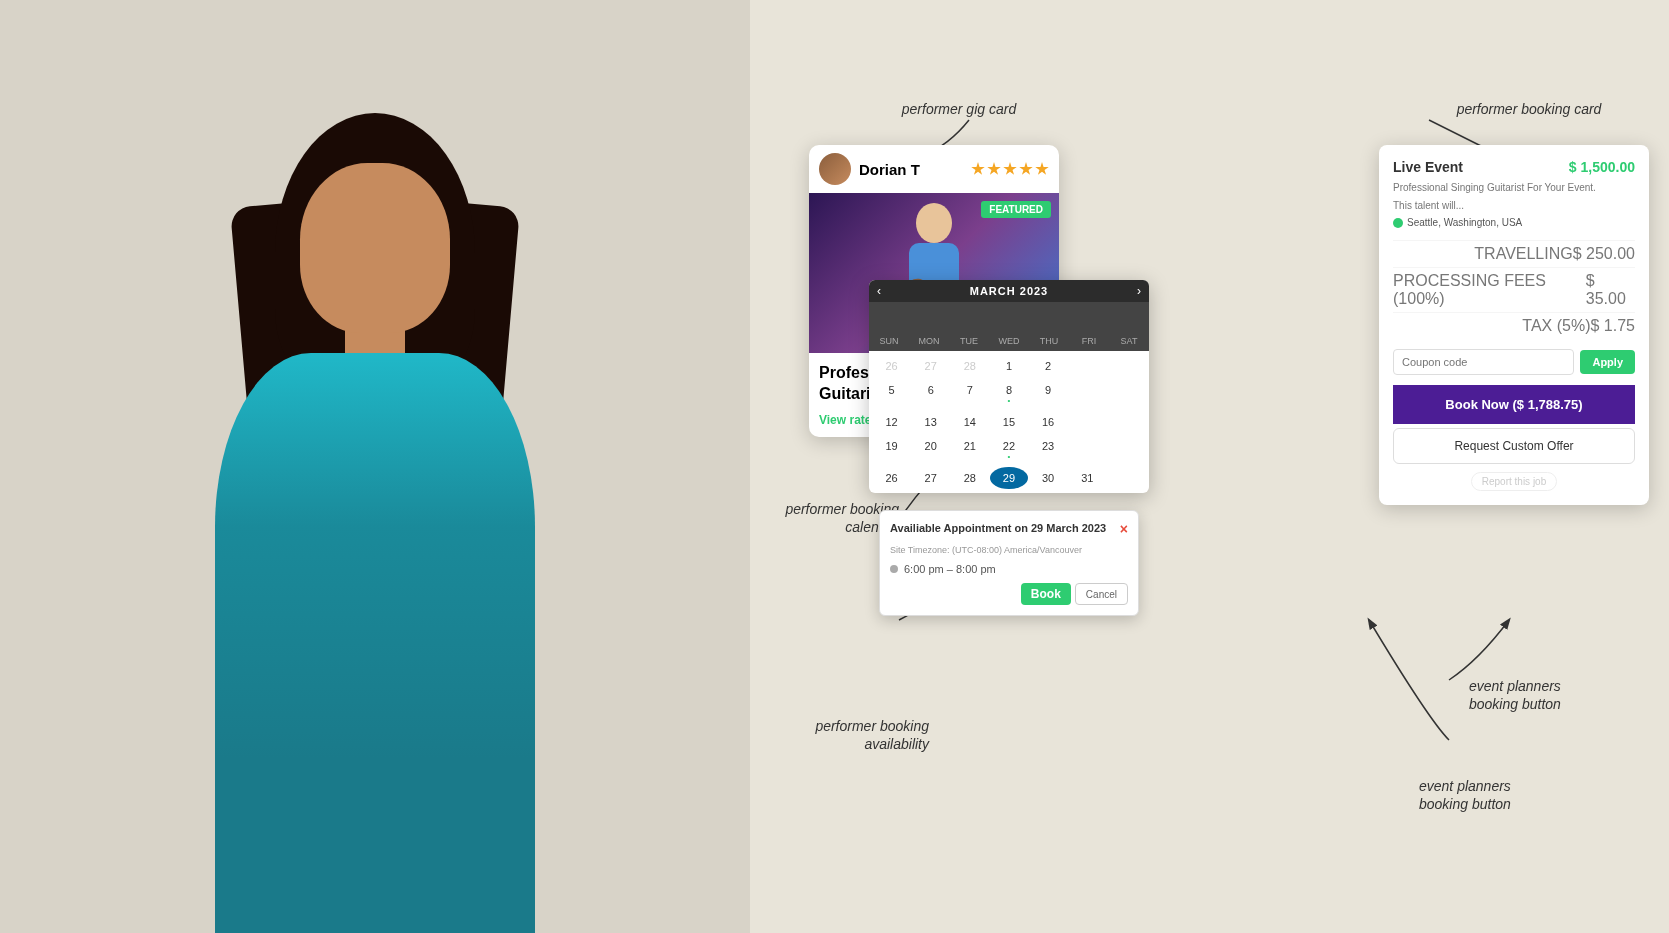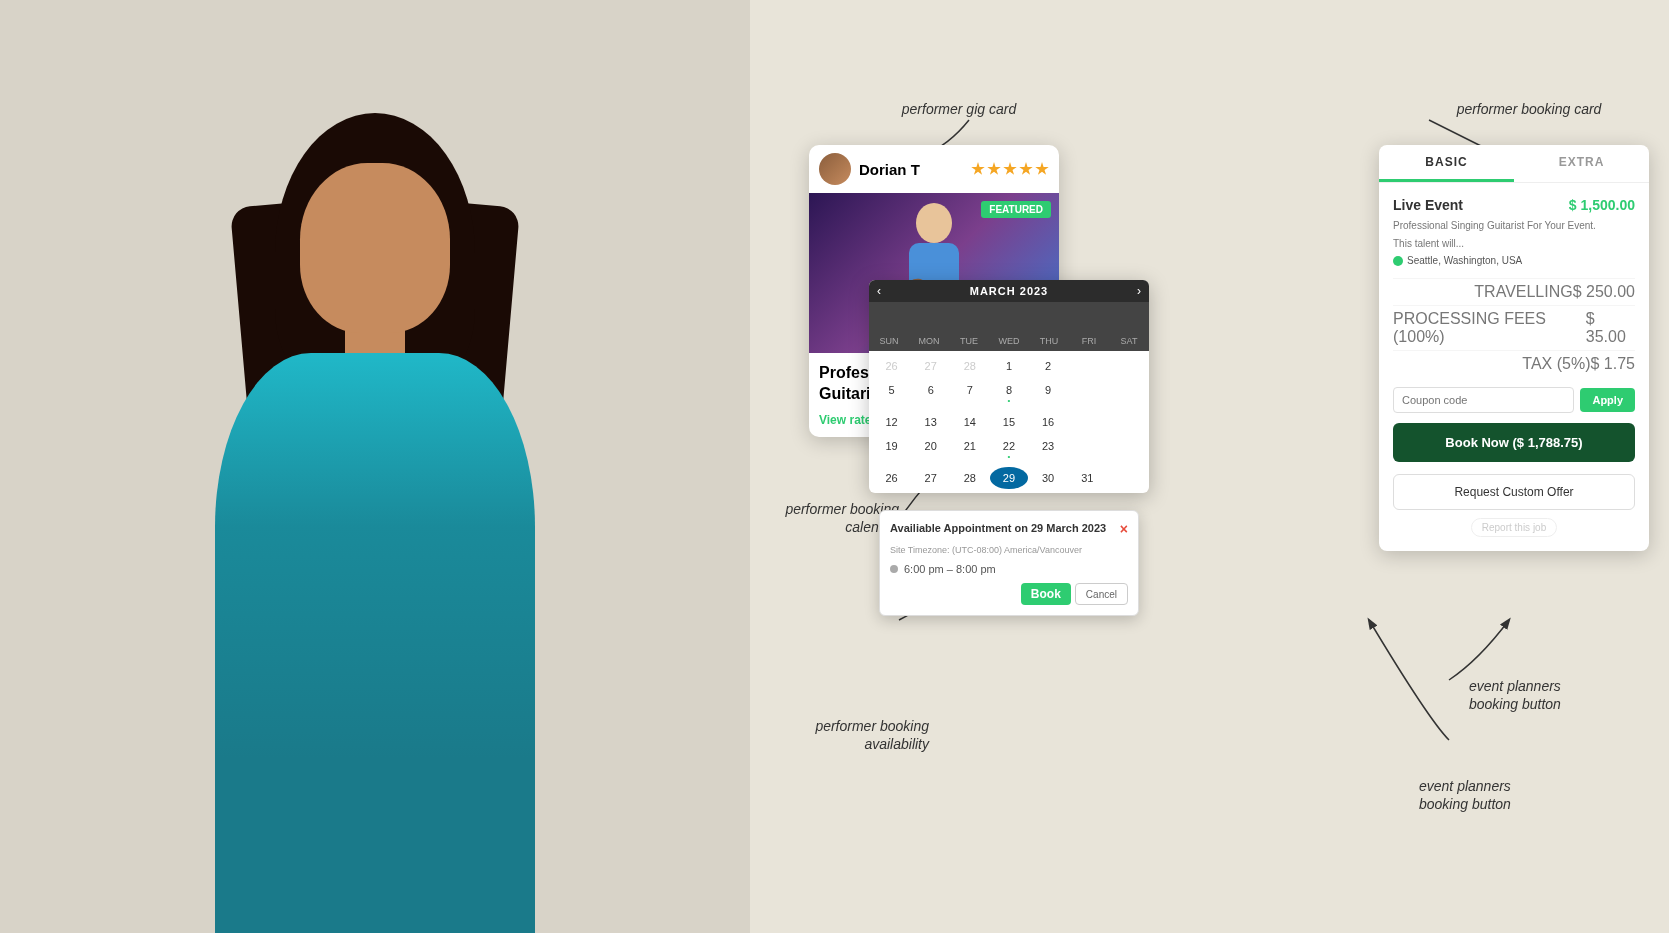--- a/index.html
+++ b/index.html
@@ -398,29 +398,29 @@
       border: none;
       padding: 6px 12px;
       border-radius: 4px;
       font-size: 11px;
       font-weight: bold;
       cursor: pointer;
     }
 
     .book-now-btn {
       width: 100%;
-      background: #14532d;
+      background: #4c1d95;
       color: white;
       border: none;
       padding: 12px;
-      border-radius: 6px;
+      border-radius: 0;
       font-size: 13px;
       font-weight: bold;
       cursor: pointer;
-      margin-bottom: 12px;
+      margin-bottom: 4px;
     }
 
     .request-custom-btn {
       width: 100%;
       background: white;
       color: #333;
       border: 1px solid #ddd;
       padding: 10px;
       border-radius: 6px;
       font-size: 12px;
@@ -680,24 +680,20 @@
       <div class="time-dot"></div>
       <span>6:00 pm – 8:00 pm</span>
     </div>
     <div class="popup-actions">
       <button class="popup-book-btn">Book</button>
       <button class="popup-cancel-btn">Cancel</button>
     </div>
   </div>
 
   <div class="booking-card">
-    <div class="booking-tabs">
-      <div class="booking-tab active">BASIC</div>
-      <div class="booking-tab">EXTRA</div>
-    </div>
     <div class="booking-body">
       <div class="booking-service-row">
         <div class="booking-service-name">Live Event</div>
         <div class="booking-price">$ 1,500.00</div>
       </div>
       <div class="booking-description">Professional Singing Guitarist For Your Event.</div>
       <div class="booking-description">This talent will...</div>
       <div class="booking-location">
         <div class="location-dot"></div>
         <span>Seattle, Washington, USA</span>

